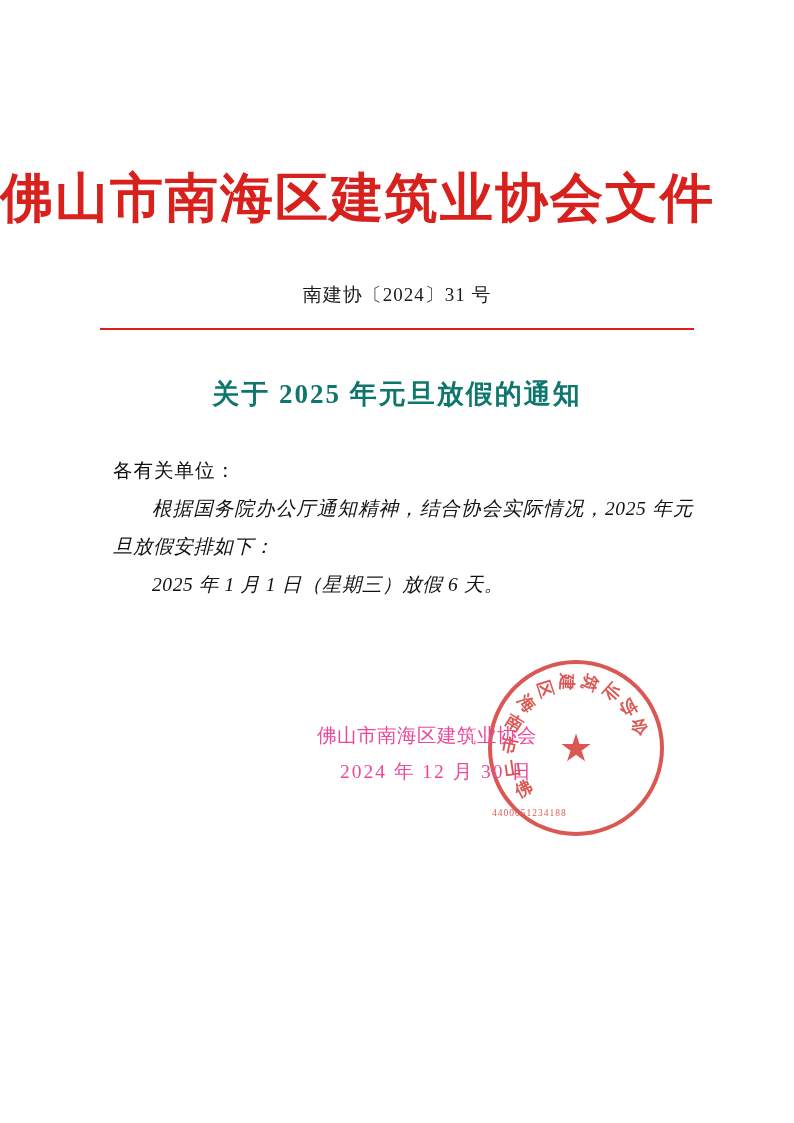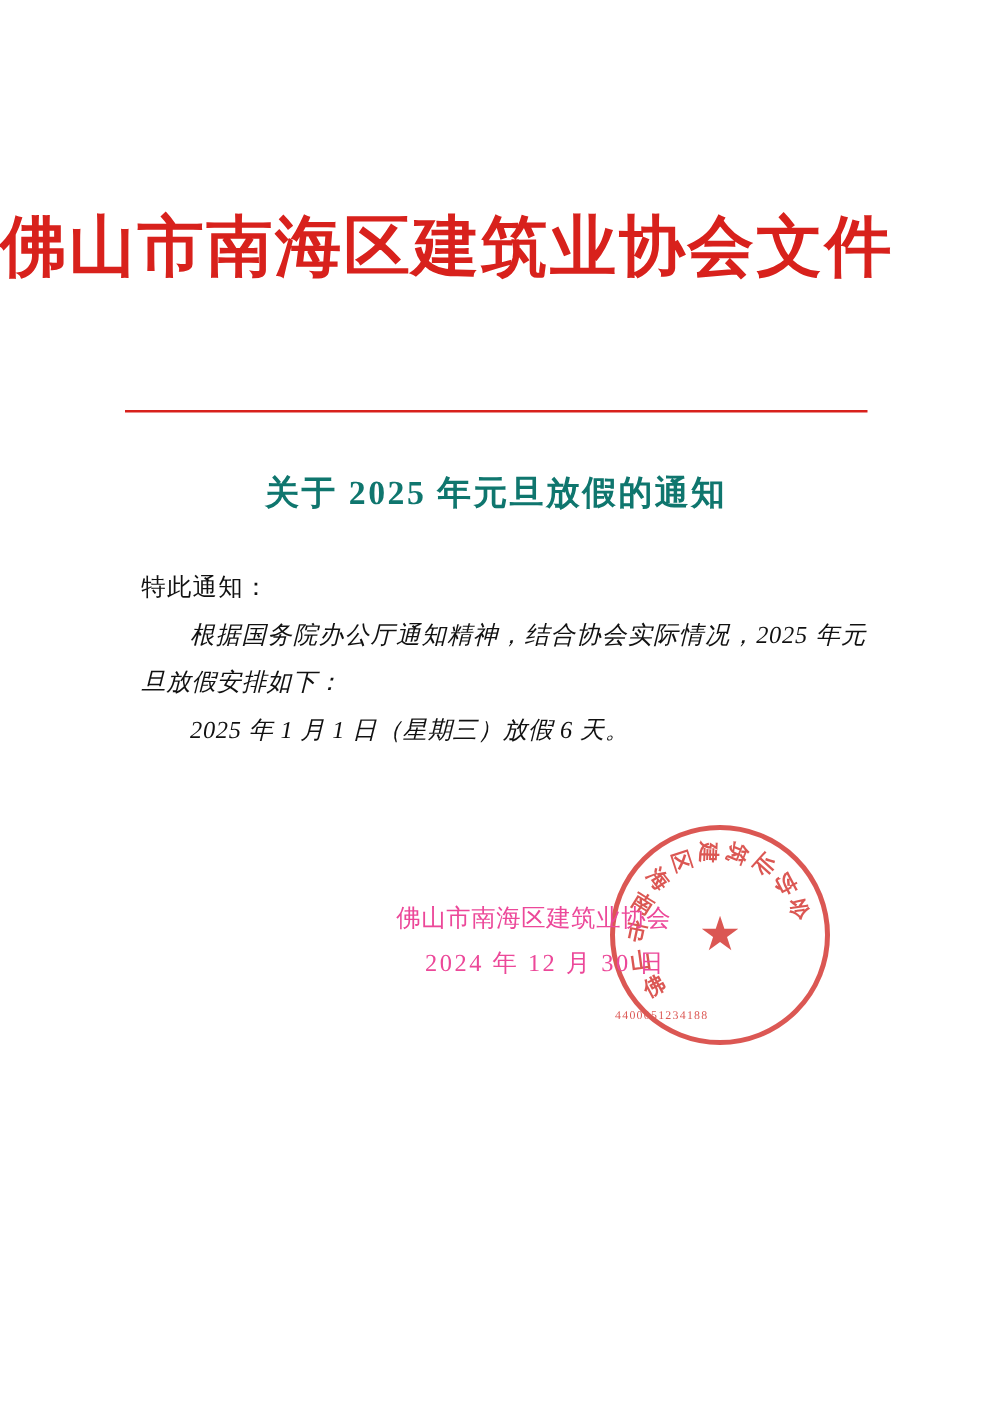--- a/index.html
+++ b/index.html
@@ -166,27 +166,28 @@
 </style>
 </head>
 <body>
 
 <div class="page">
 
   <div class="masthead">
     <div class="masthead-title">佛山市南海区建筑业协会文件</div>
   </div>
 
+  <div class="doc-number">南建协〔2024〕31 号</div>
 
   <div class="red-rule"></div>
 
   <div class="doc-title">关于 2025 年元旦放假的通知</div>
 
   <div class="body-block">
-    <div class="salutation">特此通知：</div>
+    <div class="salutation">各有关单位：</div>
     <div class="para">根据国务院办公厅通知精神，结合协会实际情况，2025 年元旦放假安排如下：</div>
     <div class="para">2025 年 1 月 1 日（星期三）放假 6 天。</div>
   </div>
 
   <div class="seal">
     <div class="seal-top-text">
       <span style="transform: rotate(-118deg) translate(0,-74px) rotate(90deg);">佛</span>
       <span style="transform: rotate(-98deg) translate(0,-74px) rotate(90deg);">山</span>
       <span style="transform: rotate(-78deg) translate(0,-74px) rotate(90deg);">市</span>
       <span style="transform: rotate(-58deg) translate(0,-74px) rotate(90deg);">南</span>

